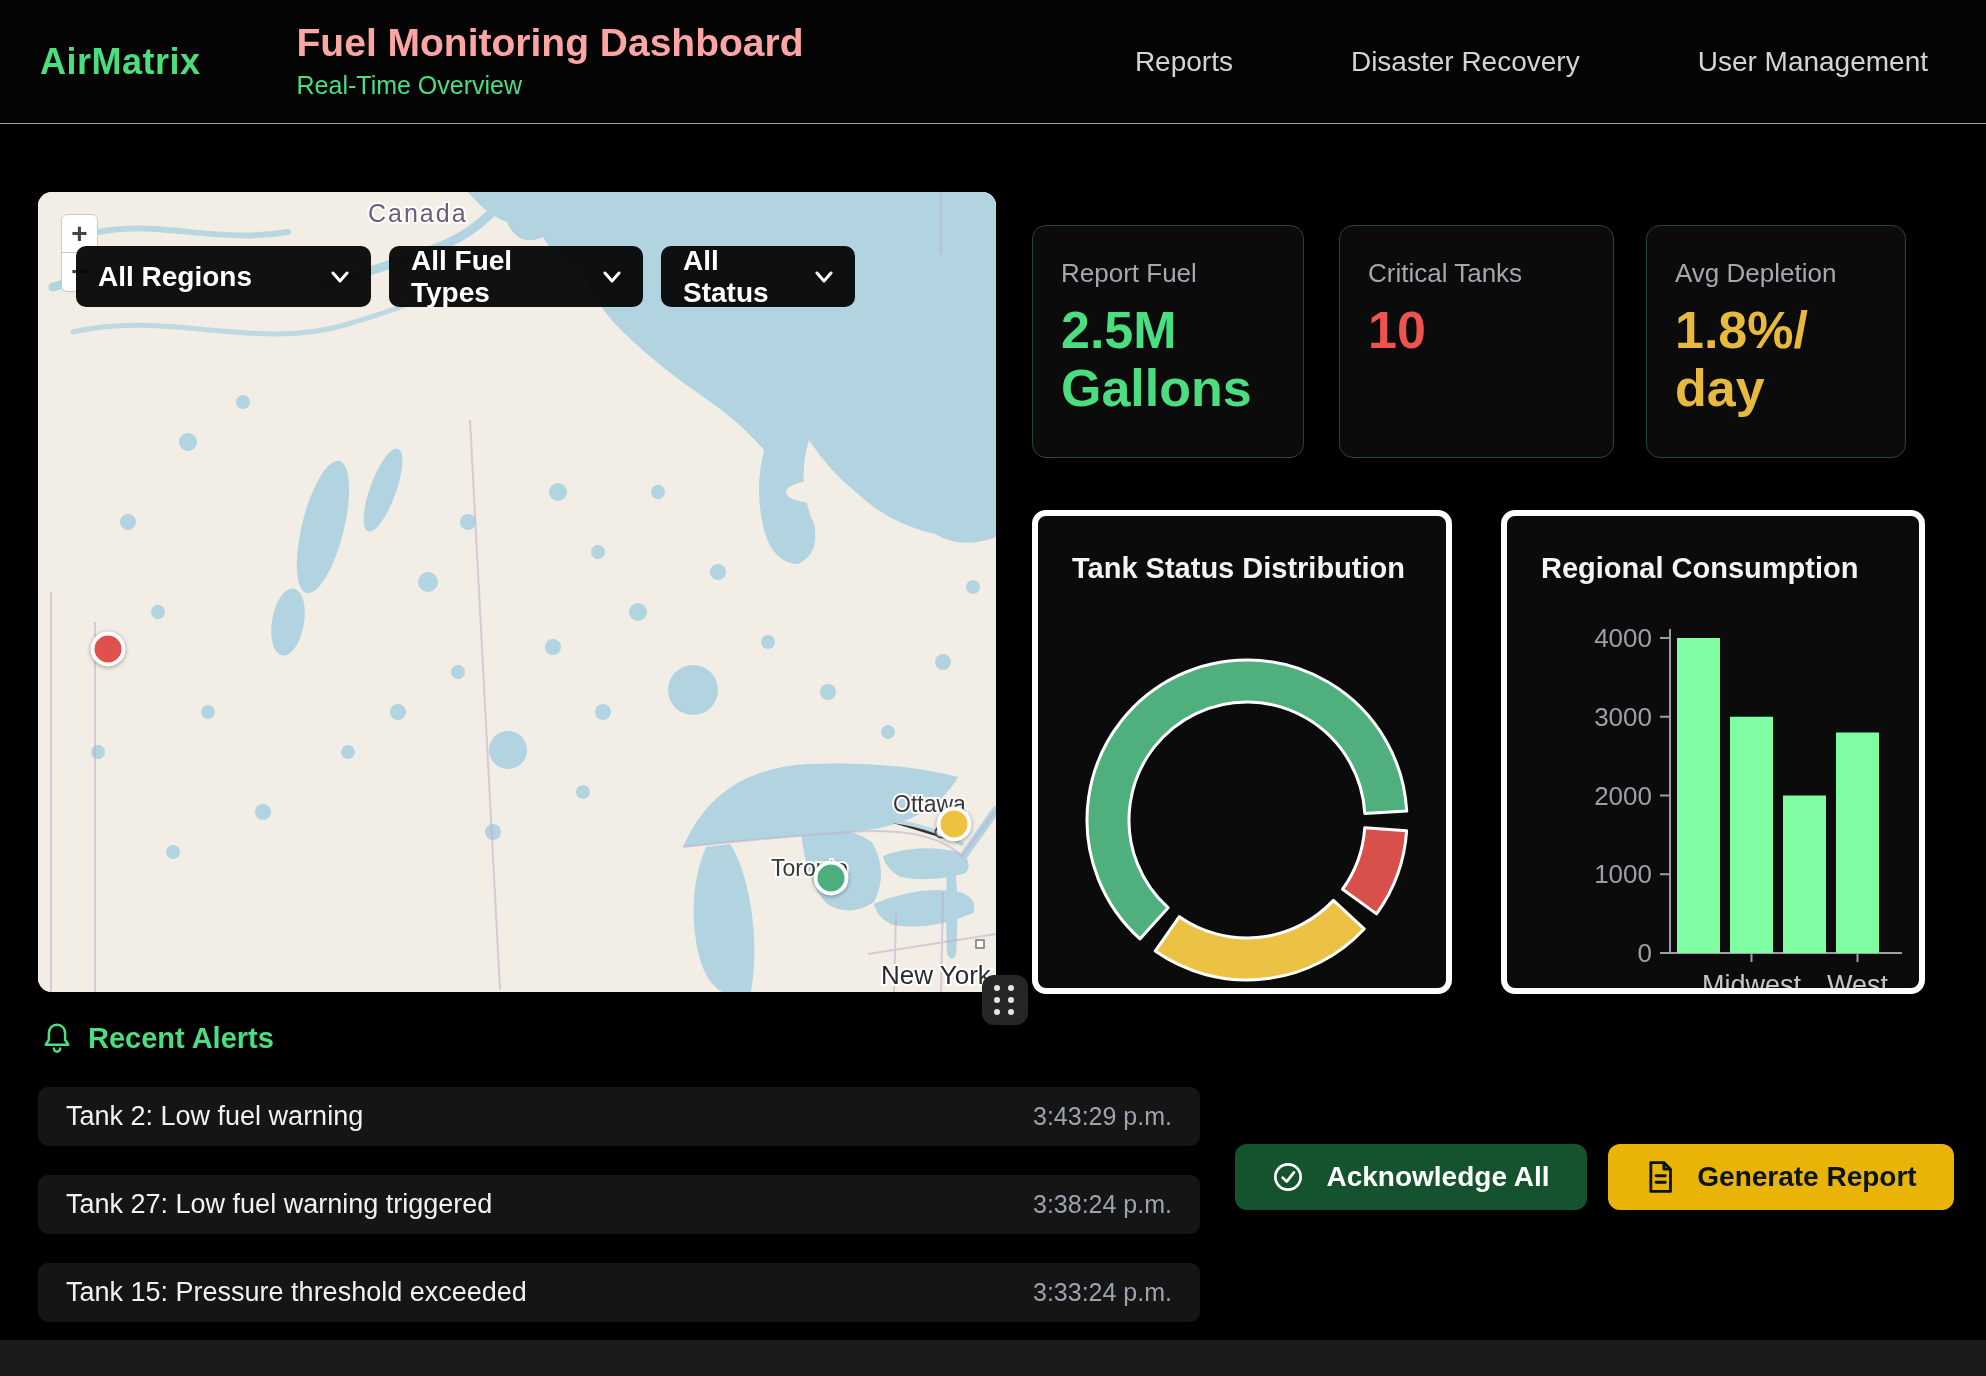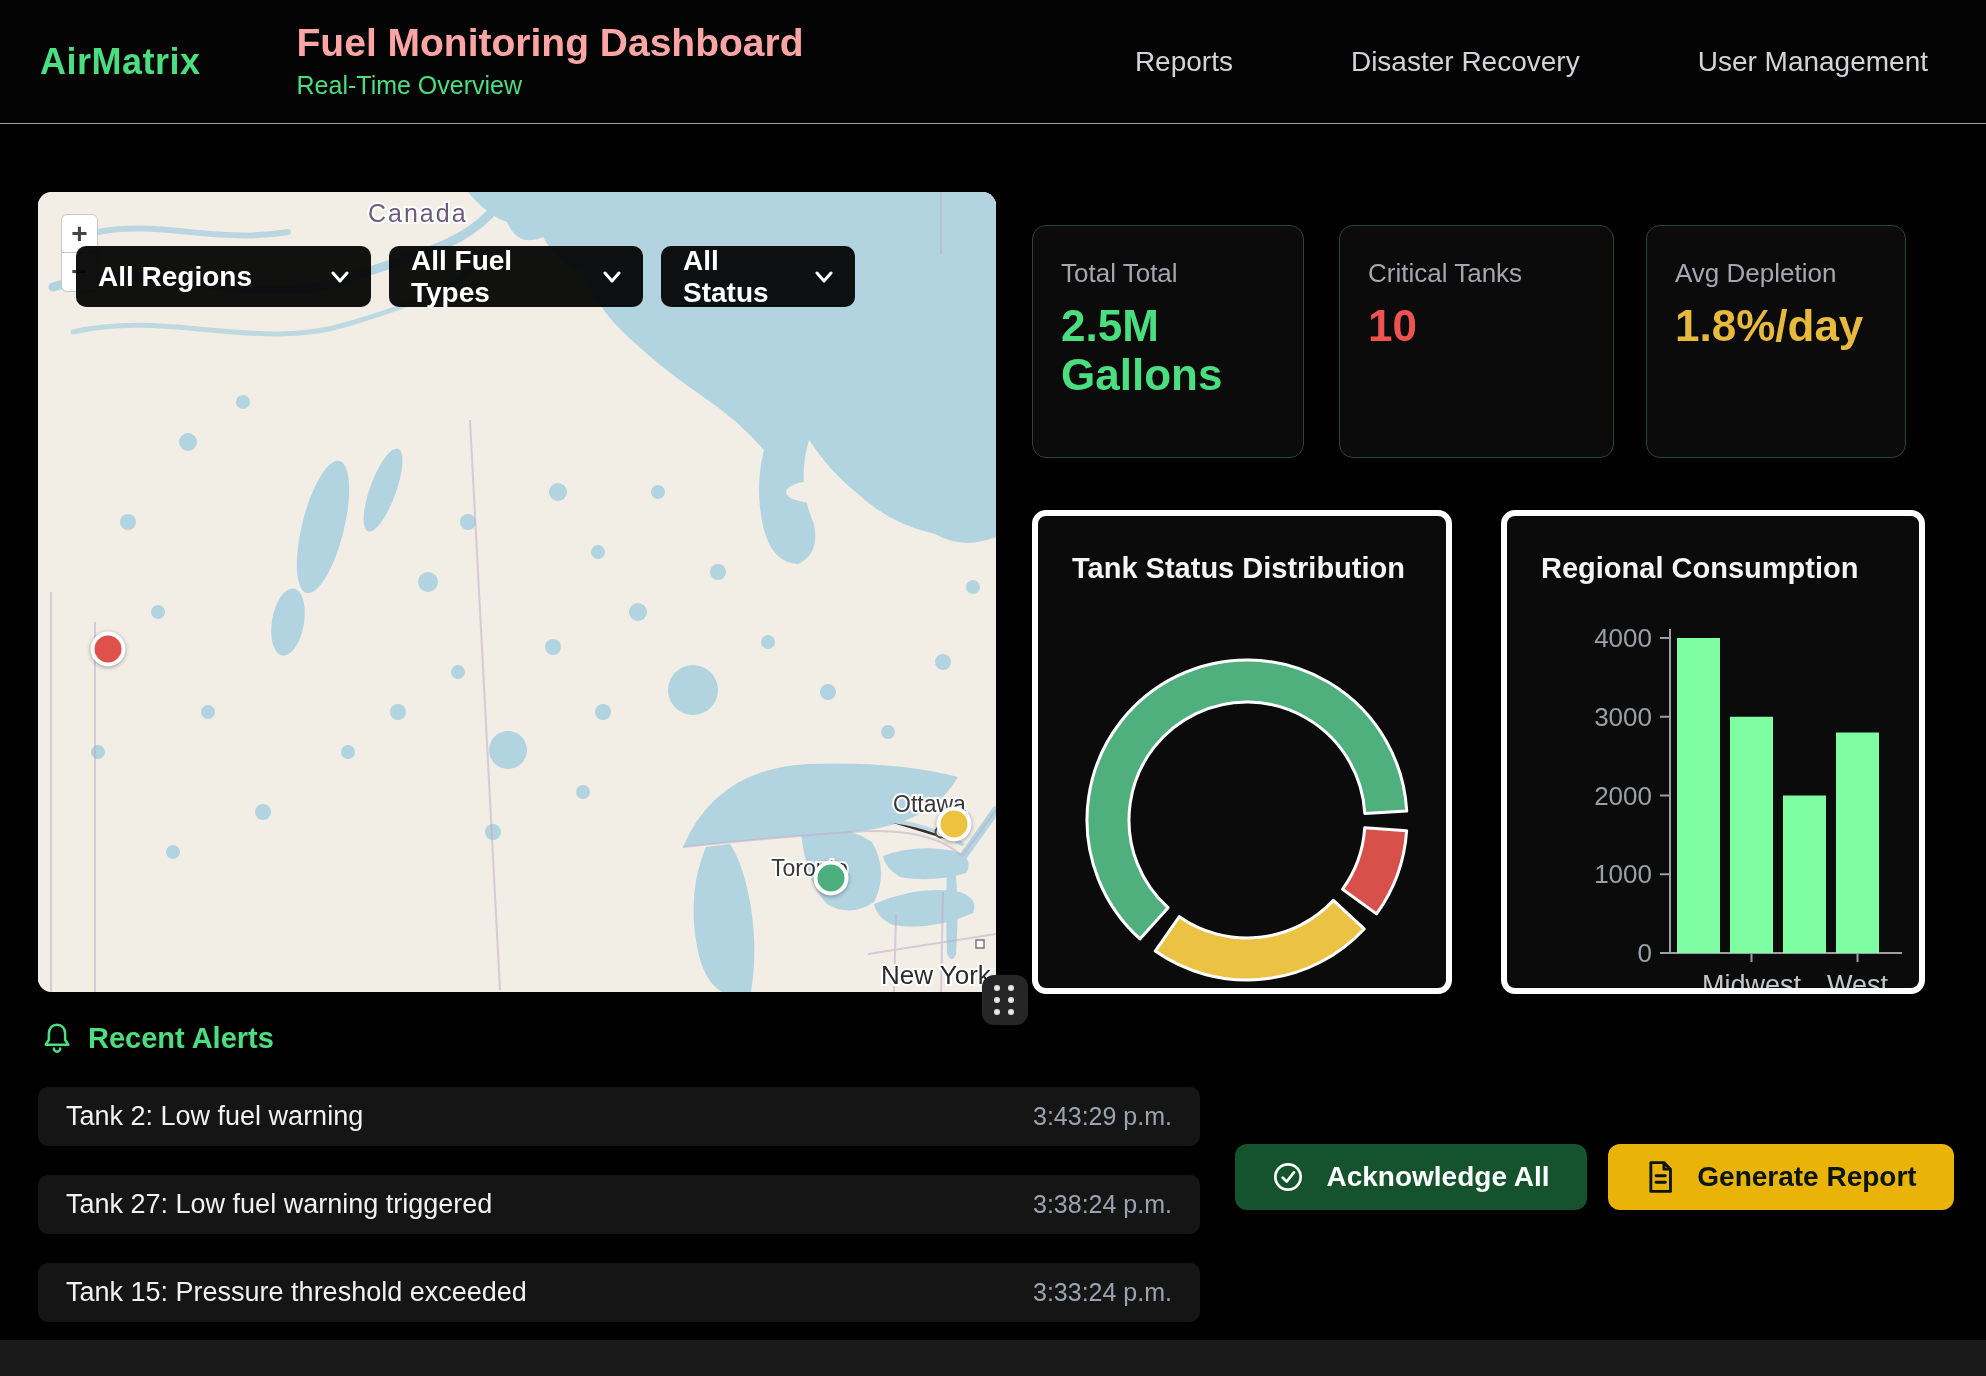--- a/index.html
+++ b/index.html
@@ -38,21 +38,21 @@
   .map-grip{position:absolute;left:982px;top:975px;width:46px;height:50px;background:#262626;
             border-radius:12px;display:grid;grid-template-columns:8px 8px;gap:6px;place-content:center;
             z-index:4;cursor:grab;}
   .map-grip i{width:6px;height:6px;border-radius:50%;background:#e5e5e5;}
 
   
   .stat-card{position:absolute;top:225px;height:233px;background:#0b0b0b;border:1px solid #264736;
              border-radius:14px;box-sizing:border-box;padding:32px 28px;}
   .stat-card.s0{left:1032px;width:272px;} .stat-card.s1{left:1339px;width:275px;} .stat-card.s2{left:1646px;width:260px;}
   .stat-label{color:#a6a6af;font-size:26px;}
-  .stat-value{font-size:44px;font-weight:bold;margin-top:12px;line-height:1.12;max-width:195px;overflow-wrap:break-word;}
+  .stat-value{font-size:52px;font-weight:bold;margin-top:12px;line-height:1.12;max-width:195px;overflow-wrap:break-word;}
 
   
   .chart-card{position:absolute;top:510px;height:484px;background:#0b0b0b;border:6px solid #ffffff;
               border-radius:14px;box-sizing:border-box;overflow:hidden;}
   .chart-card.c0{left:1032px;width:420px;} .chart-card.c1{left:1501px;width:424px;}
   .chart-title{position:absolute;left:34px;top:36px;color:#f4f4f5;font-size:29px;font-weight:bold;}
   .chart-card svg{position:absolute;left:0;top:0;}
 
   
   .alerts-heading{position:absolute;left:42px;top:1022px;display:flex;align-items:center;gap:16px;}
@@ -201,21 +201,21 @@
   <div class="map-grip">
     <i></i>
       <i></i>
       <i></i>
       <i></i>
       <i></i>
       <i></i>
   </div>
 
   <div class="stat-card s0">
-    <div class="stat-label">Total Total</div>
+    <div class="stat-label">Report Fuel</div>
     <div class="stat-value" style="color: rgb(74, 222, 128);">2.5M Gallons</div>
   </div>
   <div class="stat-card s1">
     <div class="stat-label">Critical Tanks</div>
     <div class="stat-value" style="color: rgb(239, 83, 80);">10</div>
   </div>
   <div class="stat-card s2">
     <div class="stat-label">Avg Depletion</div>
     <div class="stat-value" style="color: rgb(231, 186, 61);">1.8%/<wbr>day</div>
   </div>

